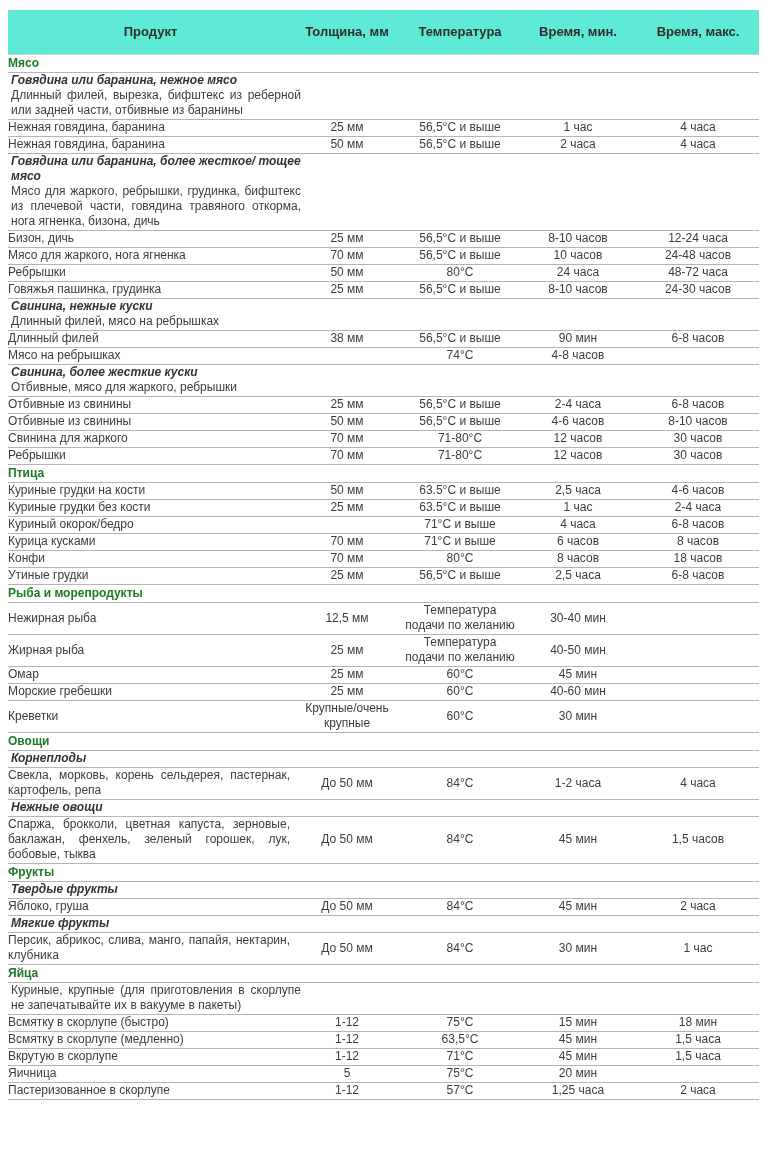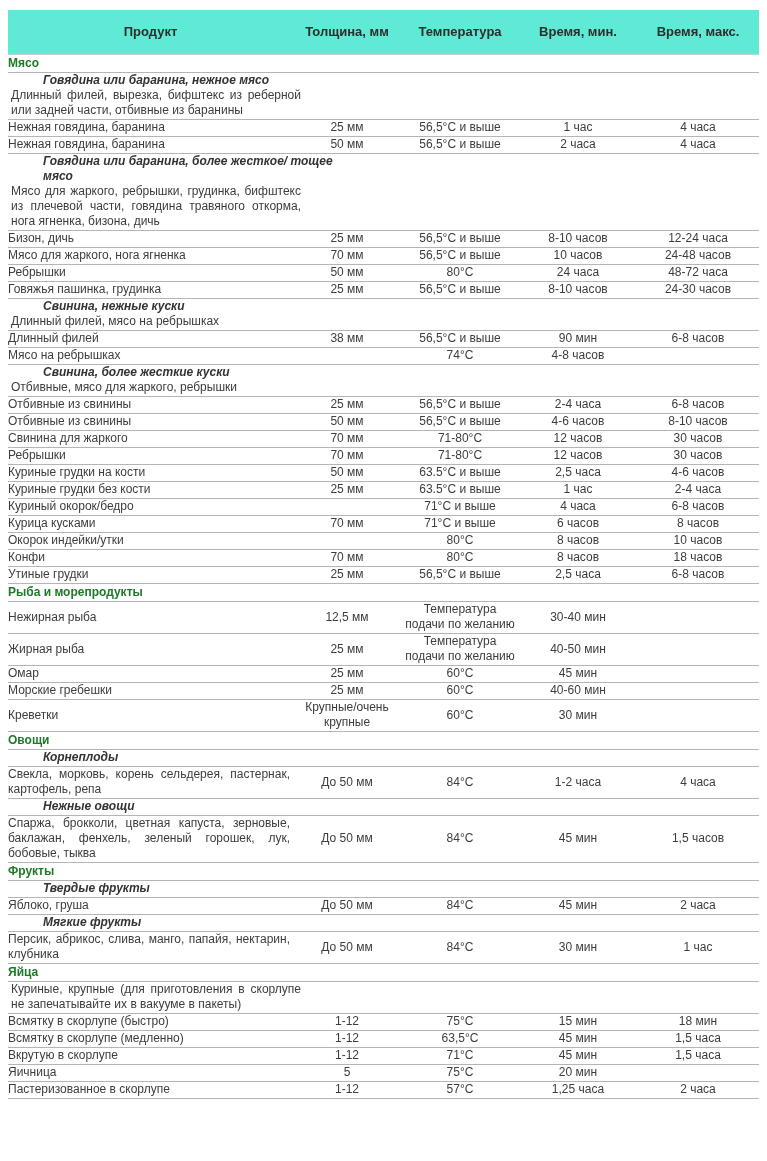--- a/index.html
+++ b/index.html
@@ -50,21 +50,20 @@
     text-align: left;
     font-weight: bold;
     color: #1e7a28;
   }
   .group-title {
     font-weight: bold;
     font-style: italic;
     color: #333333;
     max-width: 290px;
     text-align: left;
-    margin-left: 32px;
   }
   .group-desc {
     color: #3d3d3d;
     max-width: 290px;
     text-align: justify;
   }
 </style>
 </head>
 <body>
 
@@ -192,20 +191,25 @@
         <td class="c3">12 часов</td>
         <td class="c4">30 часов</td>
       </tr>
       <tr>
         <td class="c0">Ребрышки</td>
         <td class="c1">70 мм</td>
         <td class="c2">71-80°C</td>
         <td class="c3">12 часов</td>
         <td class="c4">30 часов</td>
       </tr>
+      <tr class="section-row">
+        <td colspan="5">
+          <div class="section-label">Птица</div>
+        </td>
+      </tr>
       <tr>
         <td class="c0">Куриные грудки на кости</td>
         <td class="c1">50 мм</td>
         <td class="c2">63.5°C и выше</td>
         <td class="c3">2,5 часа</td>
         <td class="c4">4-6 часов</td>
       </tr>
       <tr>
         <td class="c0">Куриные грудки без кости</td>
         <td class="c1">25 мм</td>
@@ -221,27 +225,20 @@
         <td class="c4">6-8 часов</td>
       </tr>
       <tr>
         <td class="c0">Курица кусками</td>
         <td class="c1">70 мм</td>
         <td class="c2">71°C и выше</td>
         <td class="c3">6 часов</td>
         <td class="c4">8 часов</td>
       </tr>
       <tr>
-        <td class="c0">Окорок индейки/утки</td>
-        <td class="c1"></td>
-        <td class="c2">80°C</td>
-        <td class="c3">8 часов</td>
-        <td class="c4">10 часов</td>
-      </tr>
-      <tr>
         <td class="c0">Конфи</td>
         <td class="c1">70 мм</td>
         <td class="c2">80°C</td>
         <td class="c3">8 часов</td>
         <td class="c4">18 часов</td>
       </tr>
       <tr>
         <td class="c0">Утиные грудки</td>
         <td class="c1">25 мм</td>
         <td class="c2">56,5°C и выше</td>

